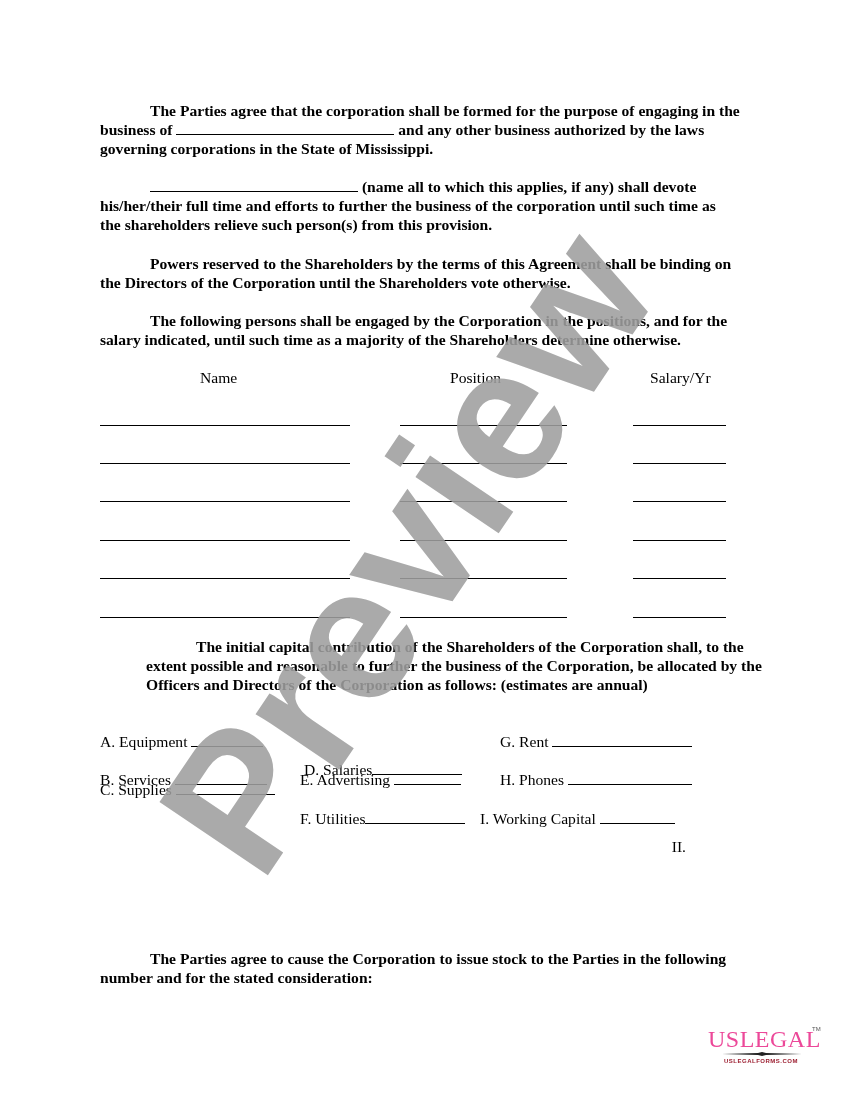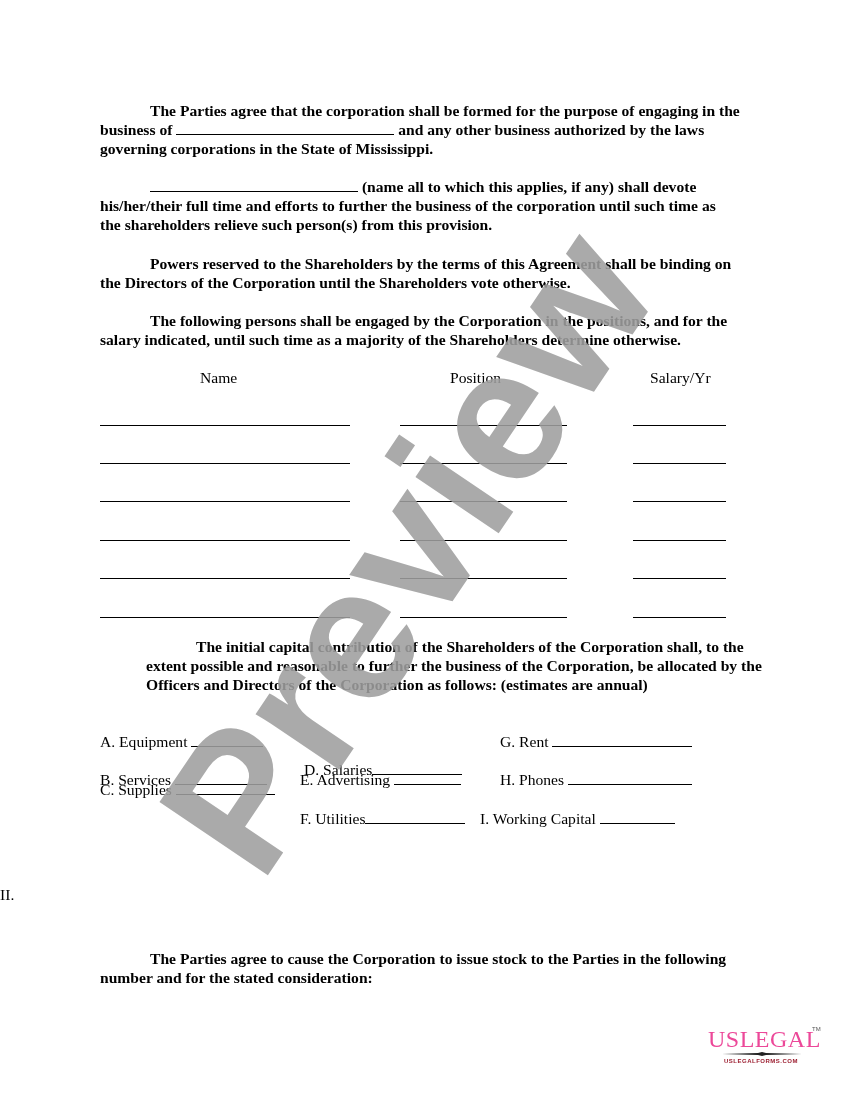--- a/index.html
+++ b/index.html
@@ -4,21 +4,21 @@
 <style>
   html, body { margin:0; padding:0; background:#ffffff; }
   body { width:850px; height:1100px; position:relative; overflow:hidden;
          font-family:"Liberation Serif", "DejaVu Serif", serif; color:#000; font-size:15.6px; }
   .p { position:absolute; left:100px; width:640px; line-height:19px;font-weight:bold; }
   .indent { display:inline-block; width:50px; }
   .blank { display:inline-block; border-bottom:1px solid #000; height:13px; vertical-align:baseline; }
   .hdr { position:absolute; top:369px; }
   .line { position:absolute; height:0; border-top:1px solid #000; }
   .alloc { position:absolute; white-space:nowrap; }
-  .section { position:absolute; top:886px; left:0; width:686px; text-align:left; }
+  .section { position:absolute; top:838px; left:0; width:686px; text-align:right; }
   .watermark { position:absolute; left:0; top:0; width:850px; height:1100px; pointer-events:none; }
   .logo { position:absolute; left:708px; top:1026px; width:112px; height:42px; }
   .logo-text { position:absolute; left:0; top:0; font-family:Liberation Serif, serif; font-size:24px; color:#ec4899; letter-spacing:0.5px; }
   .logo-tm { position:absolute; left:104px; top:0px; font-size:6px; color:#555; font-family:"Liberation Sans", sans-serif; }
   .logo-sub { position:absolute; left:16px; top:32px; font-size:6px; color:#9b1c2e; font-family:"Liberation Sans", sans-serif; font-weight:bold; letter-spacing:0.5px; }
   .logo-wing { position:absolute; left:14px; top:26px; width:80px; height:4px; }
 </style>
 </head>
 <body>
 

